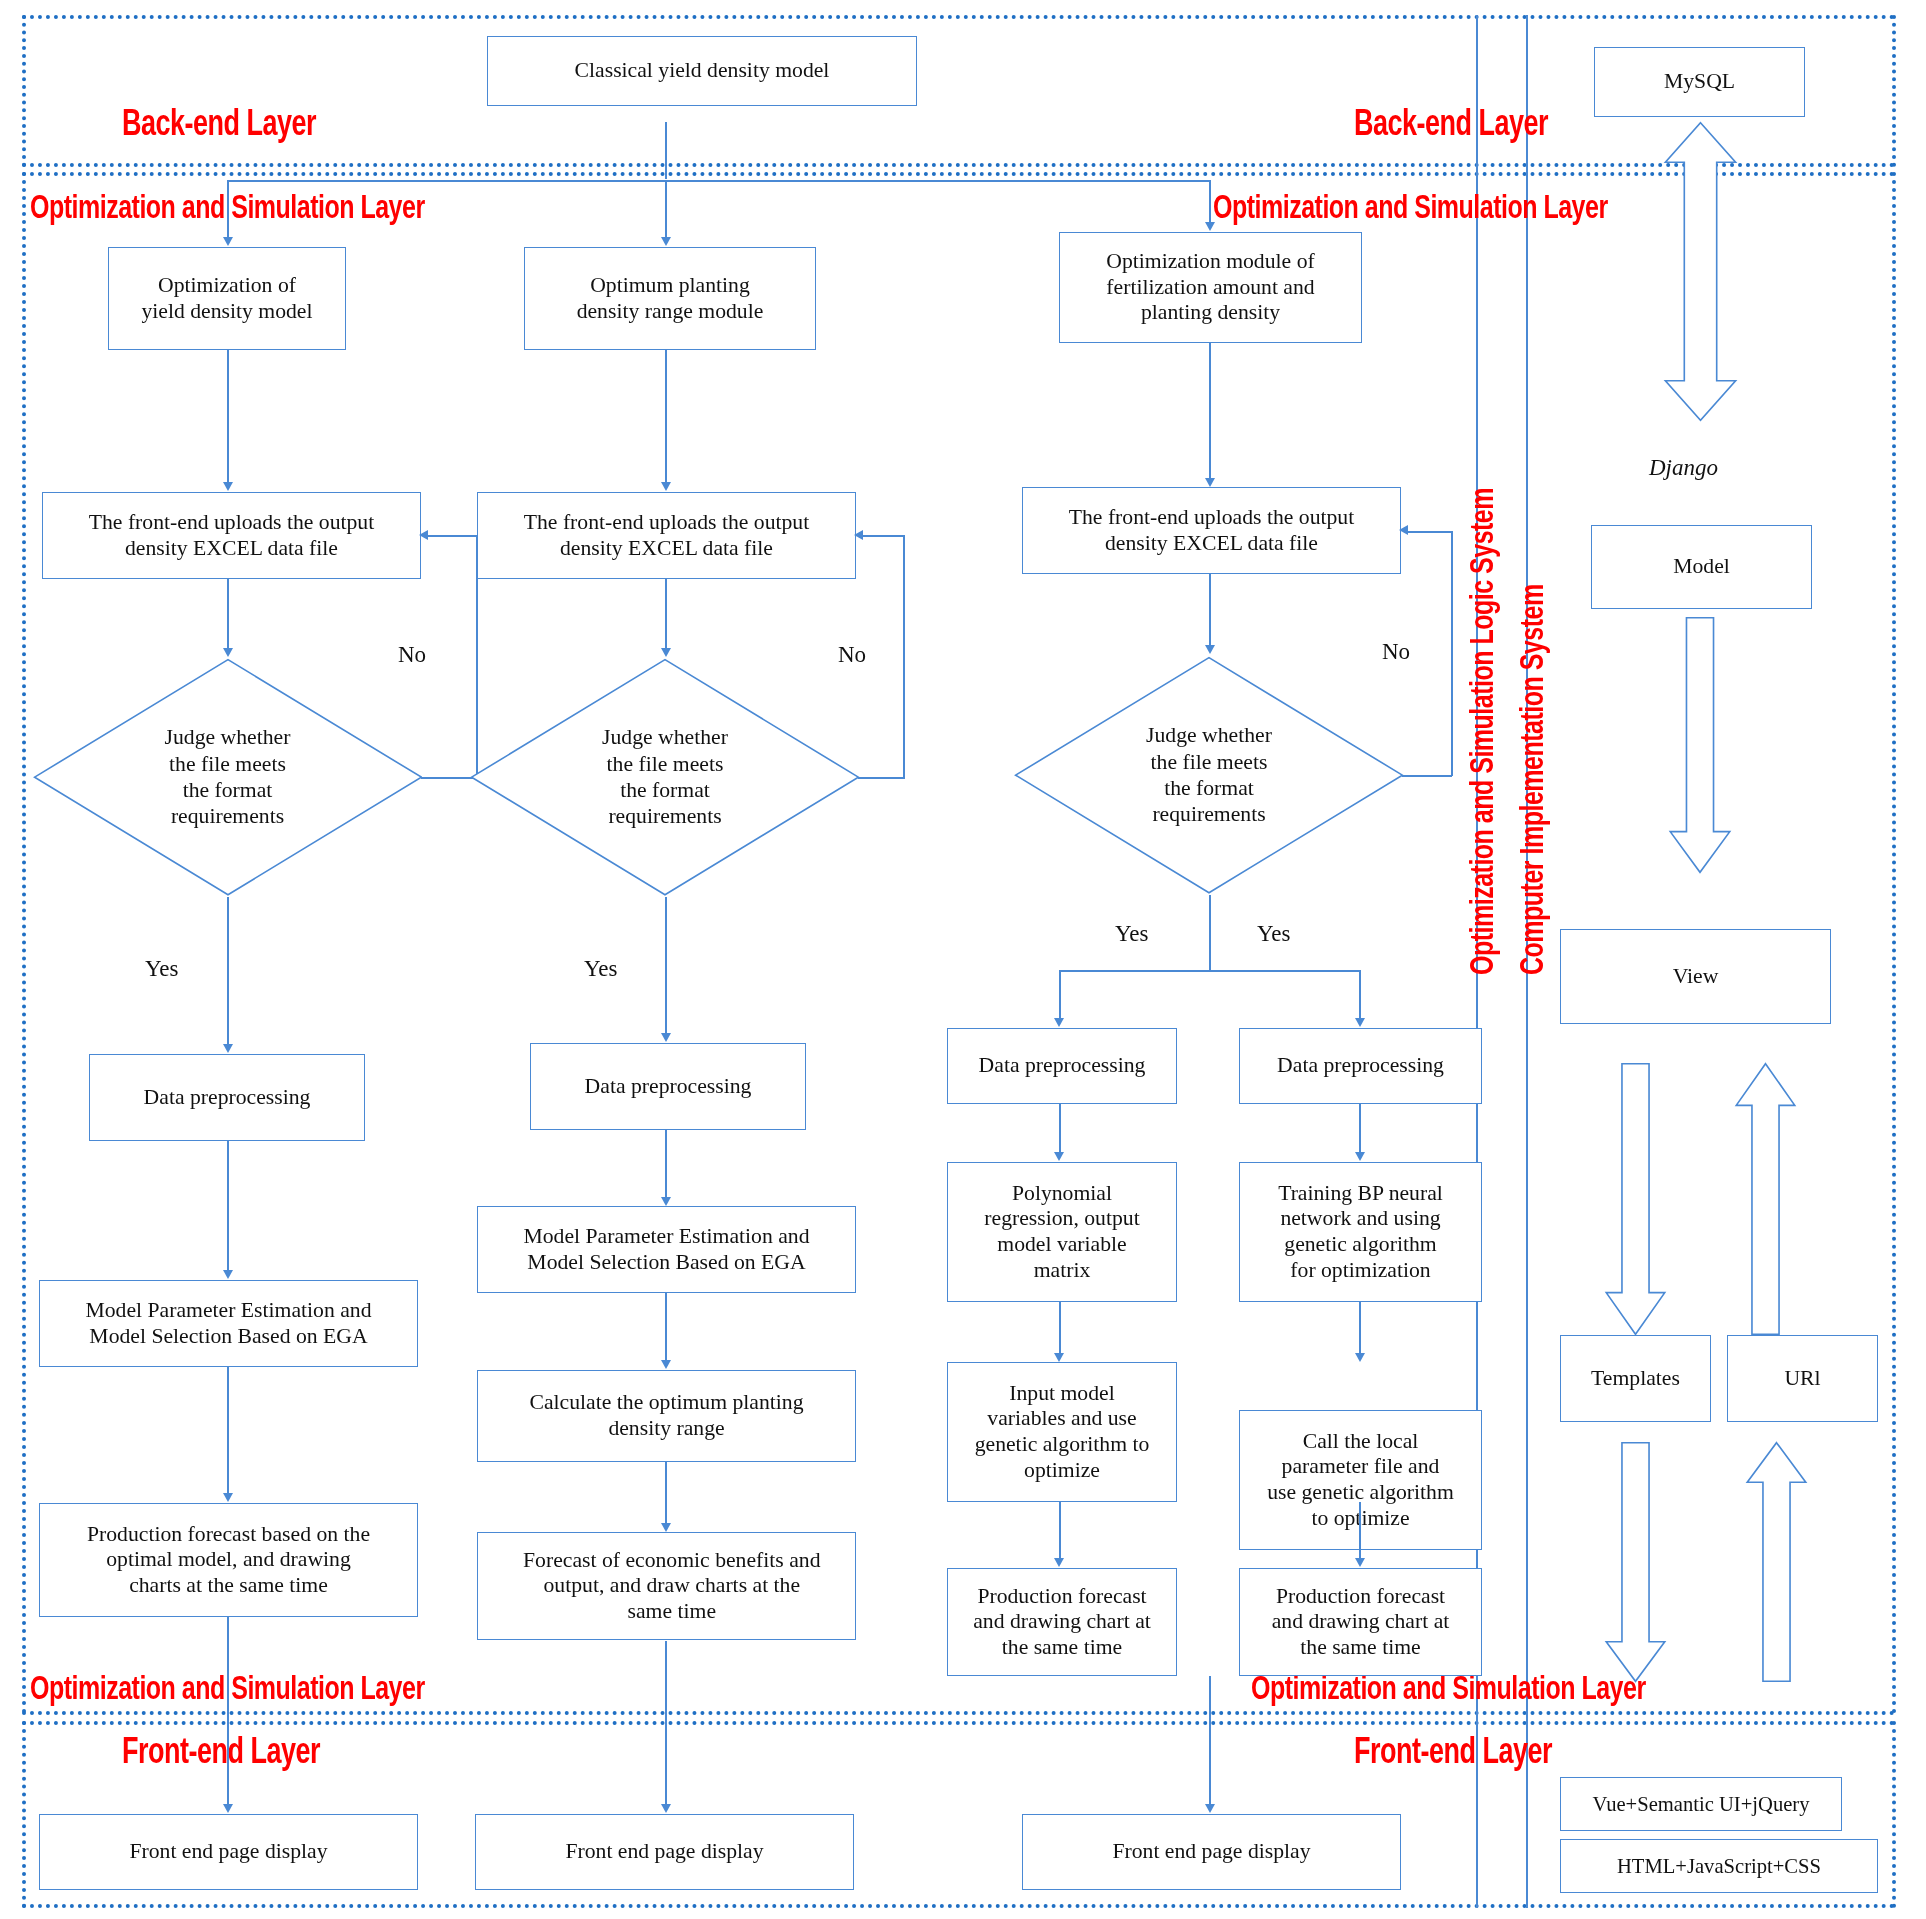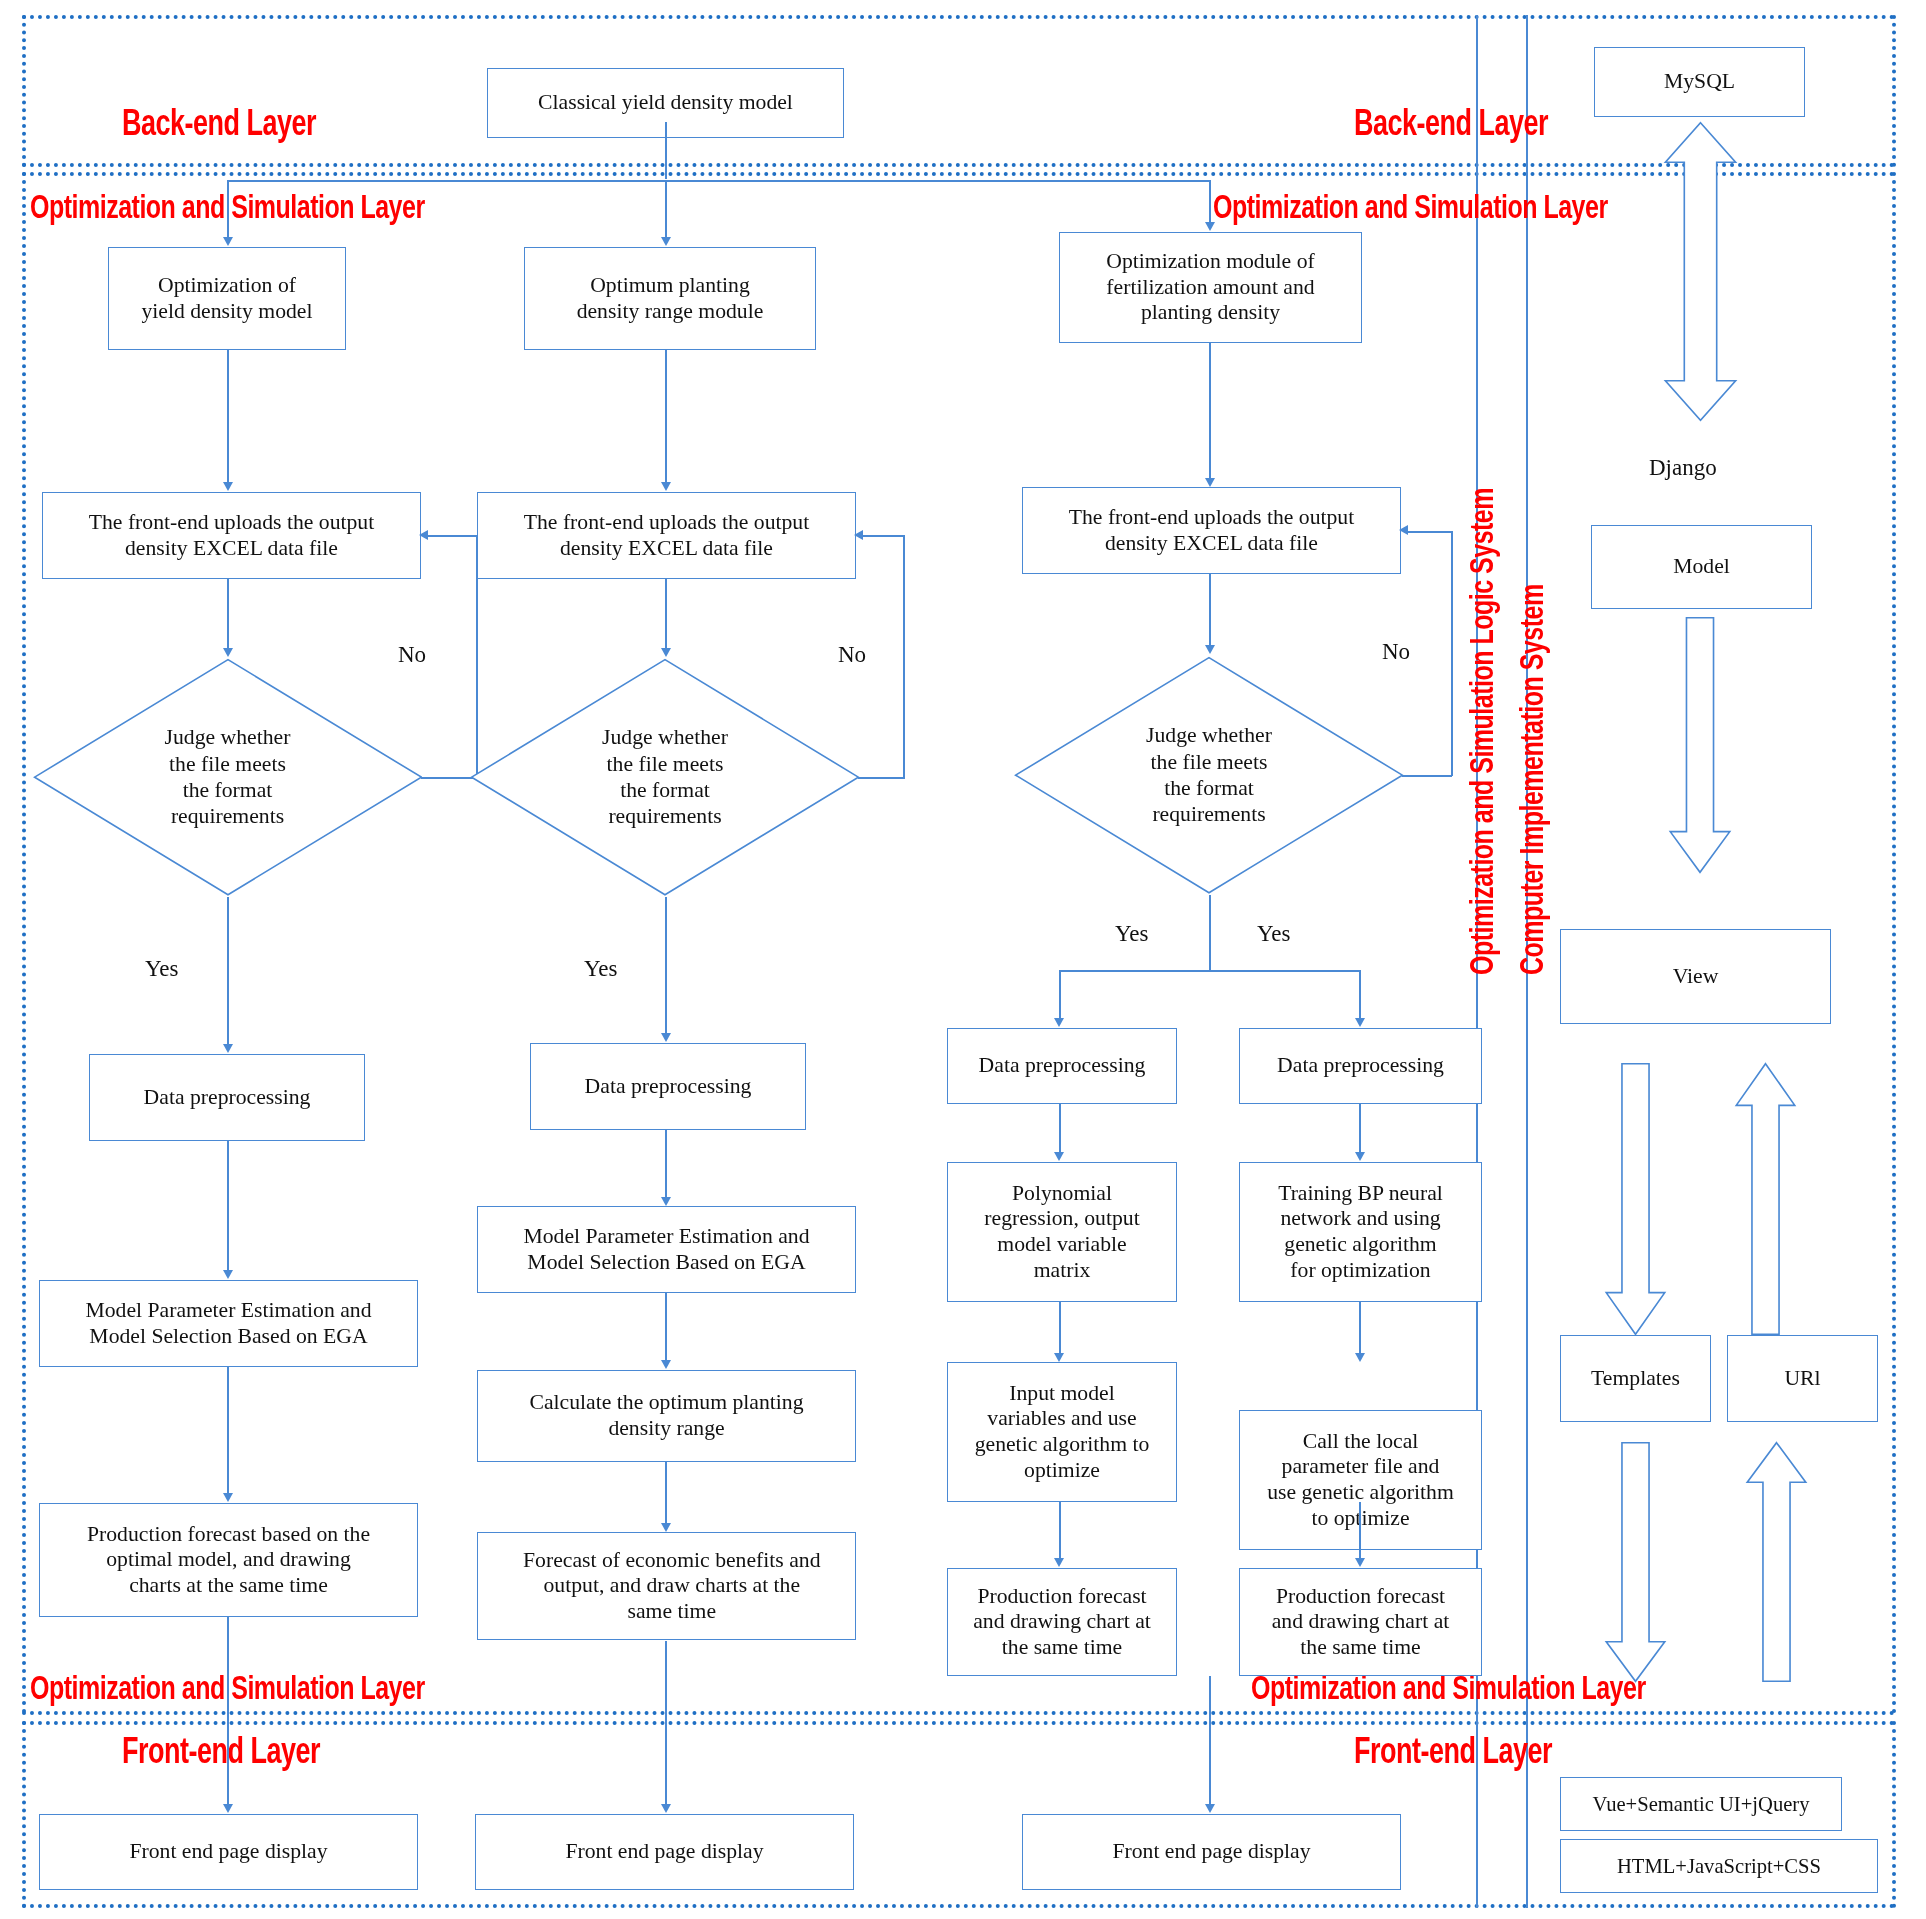--- a/index.html
+++ b/index.html
@@ -109,21 +109,21 @@
 
   <div class="redlabel" style="left:30px; top:1673px; font-size:25px;">Optimization and Simulation Layer</div>
   <div class="redlabel" style="left:1251px; top:1673px; font-size:25px;">Optimization and Simulation Layer</div>
 
   <div class="redlabel" style="left:122px; top:1736px;">Front-end Layer</div>
   <div class="redlabel" style="left:1354px; top:1736px;">Front-end Layer</div>
 
   <div class="redlabel vert" style="left:1462px; top:975px; font-size:25px;">Optimization and Simulation Logic System</div>
   <div class="redlabel vert" style="left:1512px; top:975px; font-size:25px;">Computer Implementation System</div>
 
-  <div class="node" style="left:487px; top:68px; width:357px; height:70px;">Classical yield density model</div>
+  <div class="node" style="left:487px; top:36px; width:430px; height:70px;">Classical yield density model</div>
 
   <div class="vline" style="left:665px; top:122px; height:57px;"></div>
 
   <div class="hline" style="left:227px; top:180px; width:983px;"></div>
 
   <div class="vline" style="left:227px; top:180px; height:60px;"></div>
   <div class="arrowhead-down" style="left:223px; top:237px;"></div>
 
   <div class="vline" style="left:665px; top:180px; height:60px;"></div>
   <div class="arrowhead-down" style="left:661px; top:237px;"></div>
@@ -316,21 +316,21 @@
 
   <div class="vline" style="left:1209px; top:1676px; height:131px;"></div>
   <div class="arrowhead-down" style="left:1205px; top:1804px;"></div>
   <div class="node" style="left:1022px; top:1814px; width:379px; height:76px;">Front end page display</div>
 
   <div class="node" style="left:1594px; top:47px; width:211px; height:70px;">MySQL</div>
 
   <svg class="bigarrow" style="left:1660px; top:120px; width:81px; height:303px;" viewBox="0 0 150 560" preserveAspectRatio="none">
     <polygon points="75,5 140,78 105,78 105,482 140,482 75,555 10,482 45,482 45,78 10,78" fill="#ffffff" stroke="#4a89d4" stroke-width="3"></polygon>
   </svg>
-  <div class="plaintext" style="left:1649px; top:455px;">Django</div>
+  <div class="plaintext" style="left:1649px; top:455px;font-style:italic;">Django</div>
 
   <div class="node" style="left:1591px; top:525px; width:221px; height:84px;text-align:center;">Model</div>
 
   <svg class="bigarrow" style="left:1667px; top:615px; width:66px; height:260px;" viewBox="0 0 122 480" preserveAspectRatio="none">
     <polygon points="36,5 86,5 86,400 116,400 61,475 6,400 36,400" fill="#ffffff" stroke="#4a89d4" stroke-width="3"></polygon>
   </svg>
 
   <div class="node" style="left:1560px; top:929px; width:271px; height:95px;">View</div>
 
   <svg class="bigarrow" style="left:1603px; top:1061px; width:65px; height:276px;" viewBox="0 0 120 510" preserveAspectRatio="none">

